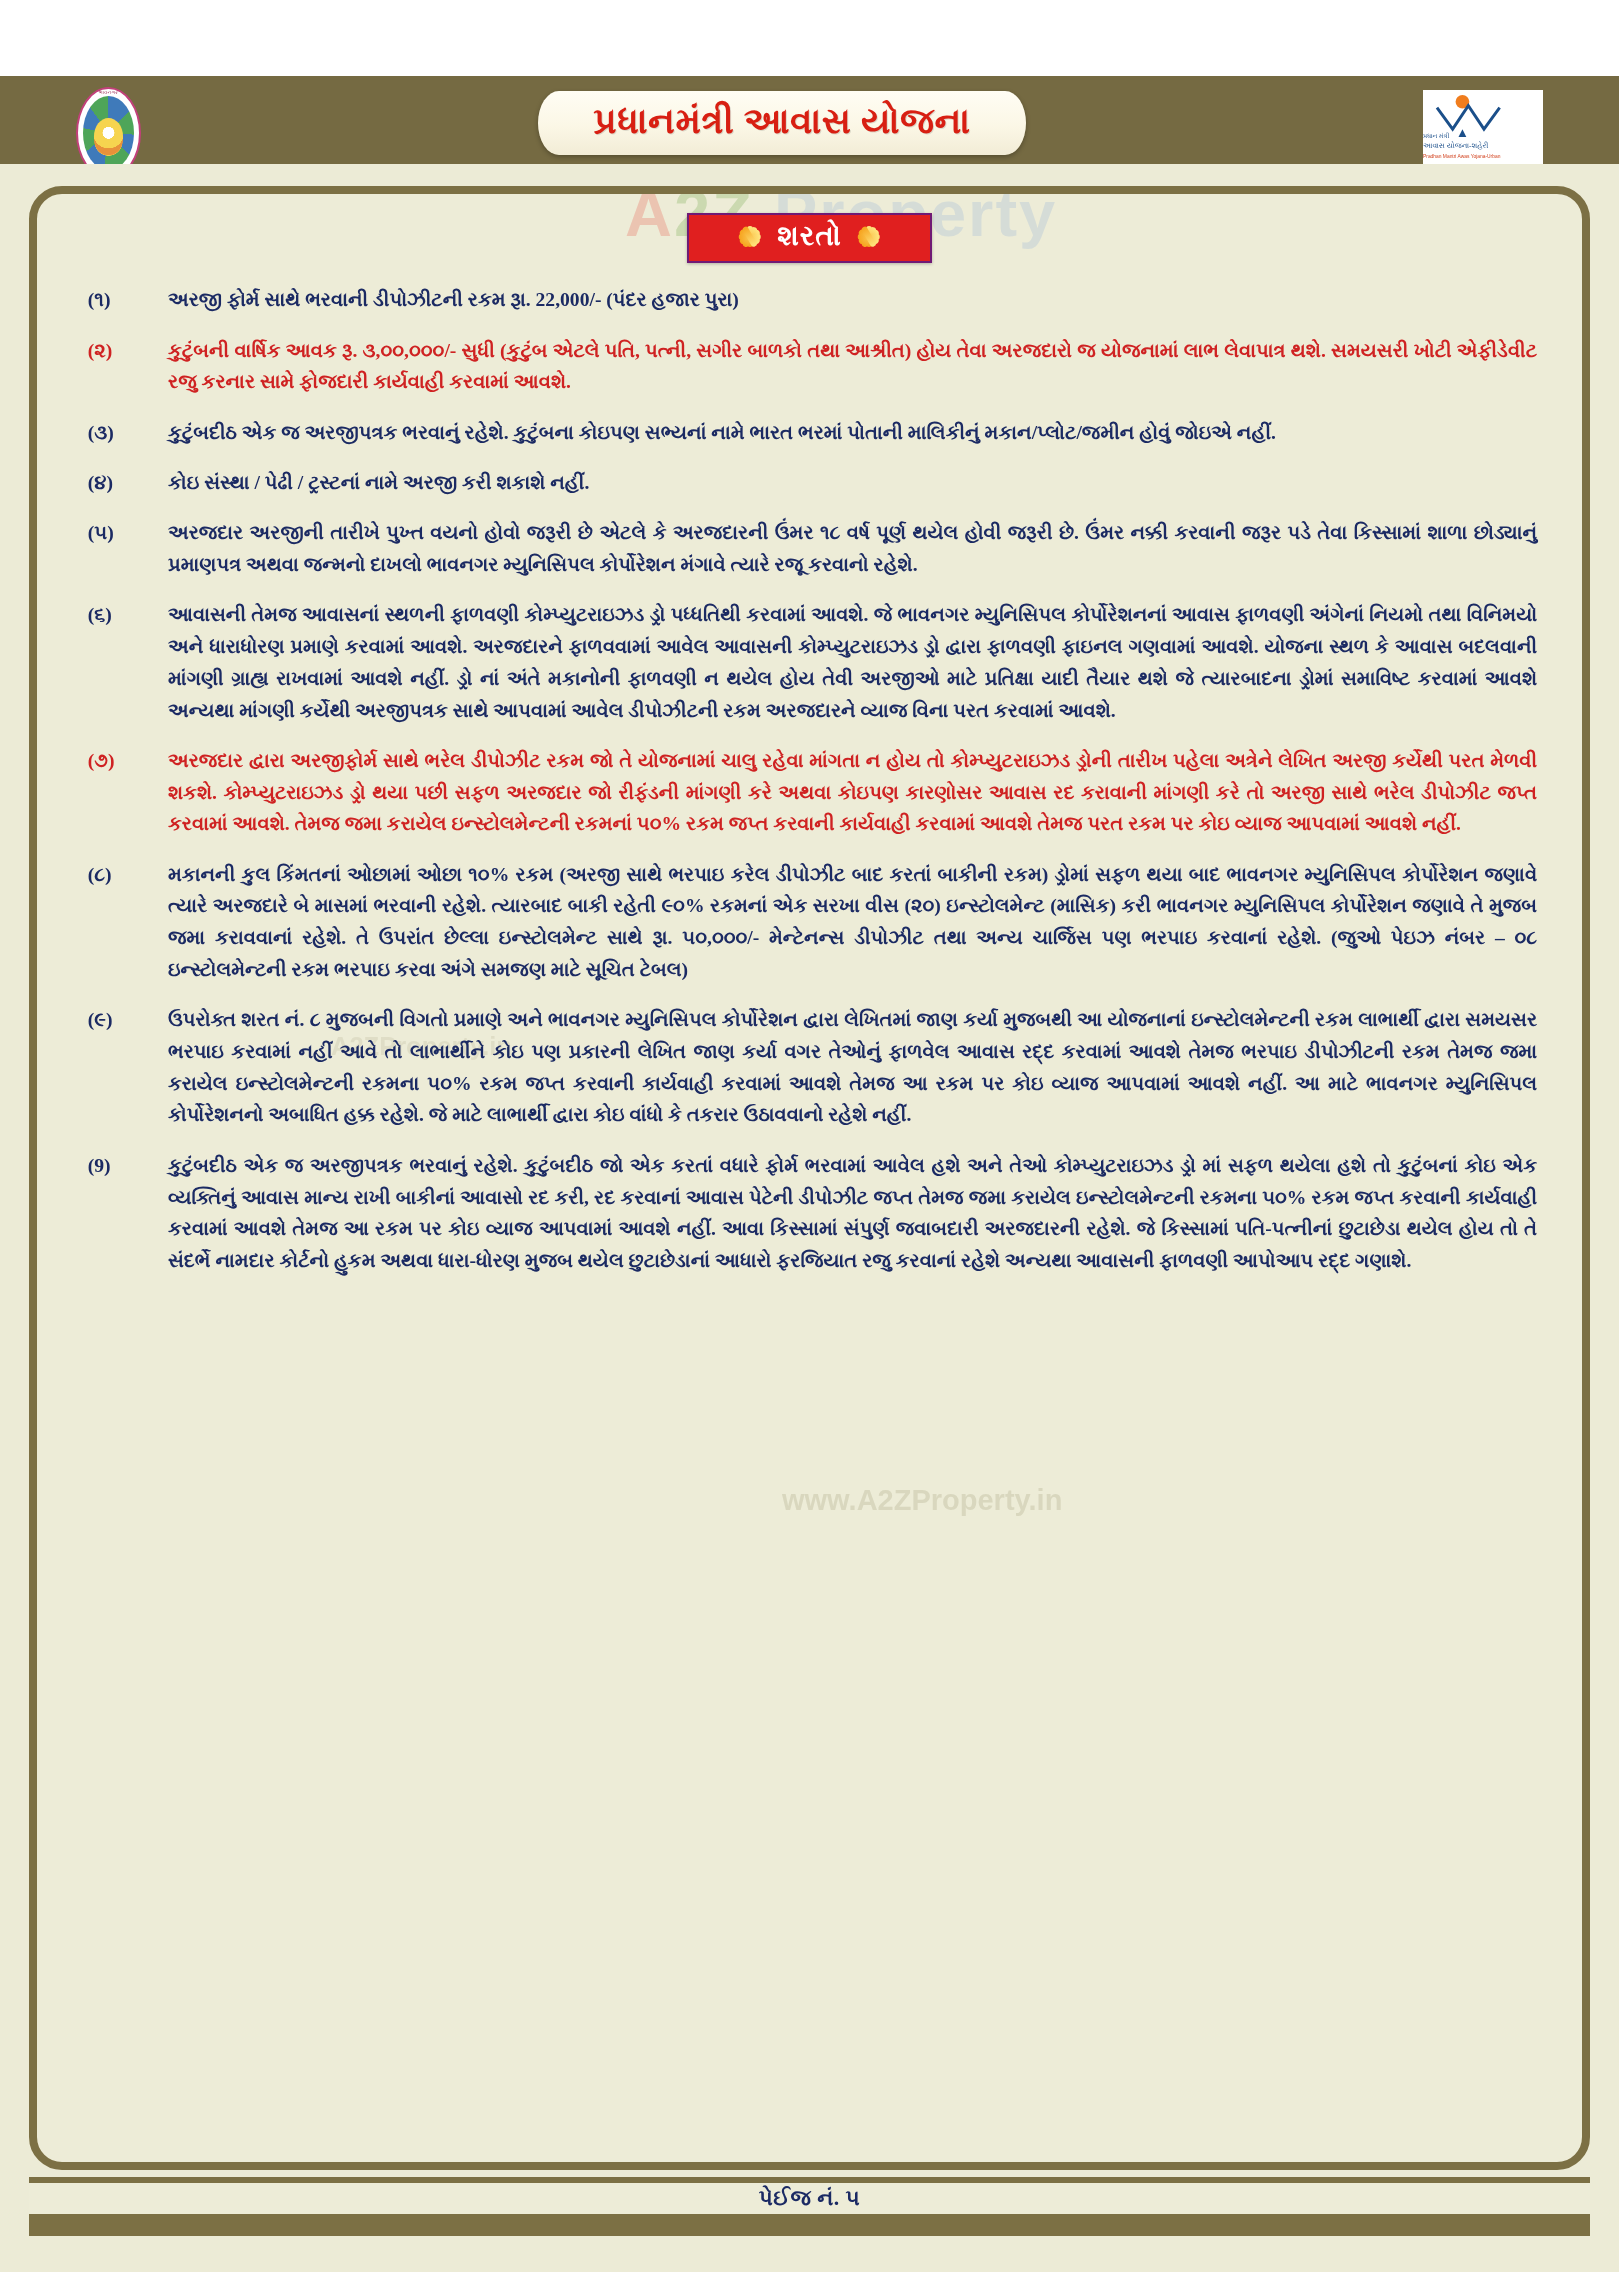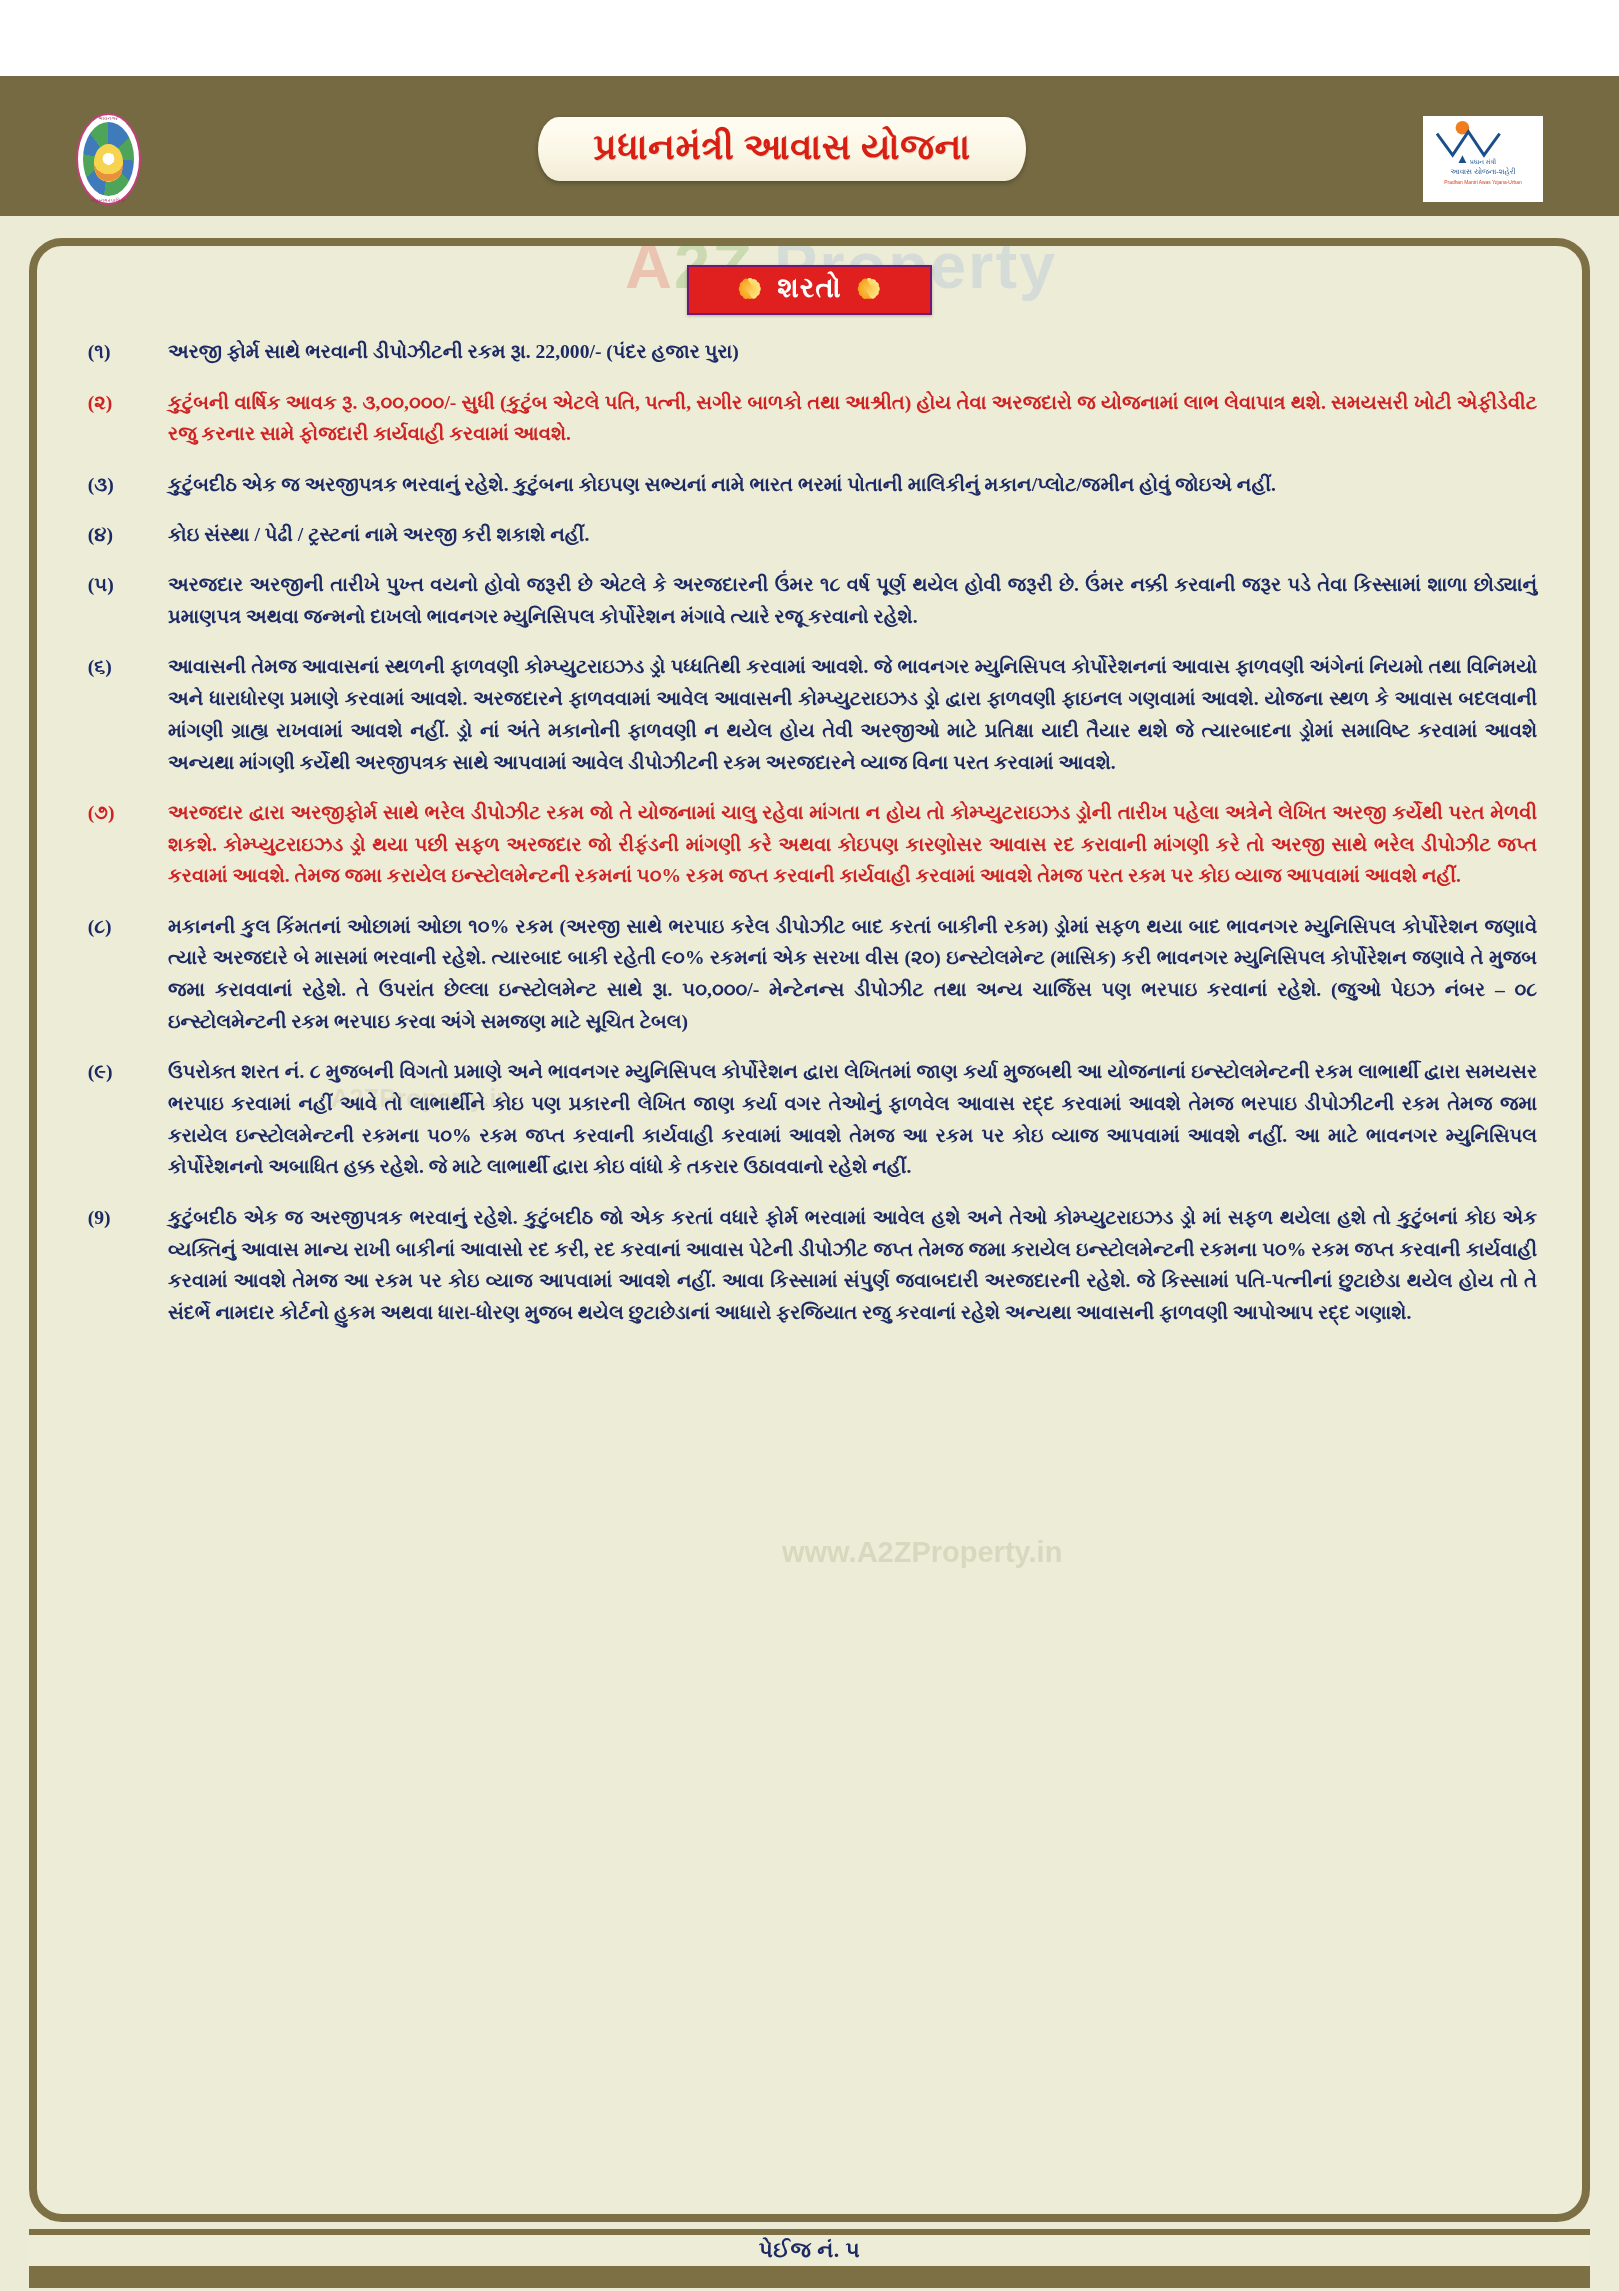--- a/index.html
+++ b/index.html
@@ -11,21 +11,21 @@
   }
   .page{
     position:relative;width:1619px;height:2292px;
     background:#ffffff;
     box-sizing:border-box;
   }
   
   .top-gap{height:76px;background:#ffffff;}
   .header-band{
     position:relative;
-    height:140px;
+    height:88px;
     background:#756a42;
     display:flex;align-items:center;justify-content:space-between;
     padding:0 76px;
     box-sizing:border-box;
   }
   
   .emblem{
     width:65px;height:92px;position:relative;flex:0 0 auto;
     margin-top:25.5px;
   }
@@ -73,21 +73,21 @@
     text-shadow:1px 1px 0 rgba(0,0,0,.12);
     line-height:1.05;
   }
   
   .pmay{
     width:120px;height:86px;background:#ffffff;position:relative;flex:0 0 auto;
     margin-top:25.5px;overflow:hidden;
   }
   .pmay svg{display:block;}
   .pmay .l1,.pmay .l2,.pmay .l3{
-    position:absolute;left:0;right:0;text-align:center;
+    position:absolute;left:0;right:0;
     color:#1b4f8a;line-height:1.05;
   }
   .pmay .l1{top:43px;font-size:6.4px;}
   .pmay .l2{top:52px;font-size:7.4px;}
   .pmay .l3{top:64px;font-size:4.9px;color:#d2431f;}
 
   
   .sheet{
     position:relative;
     height:calc(2292px - 76px - 108px);

